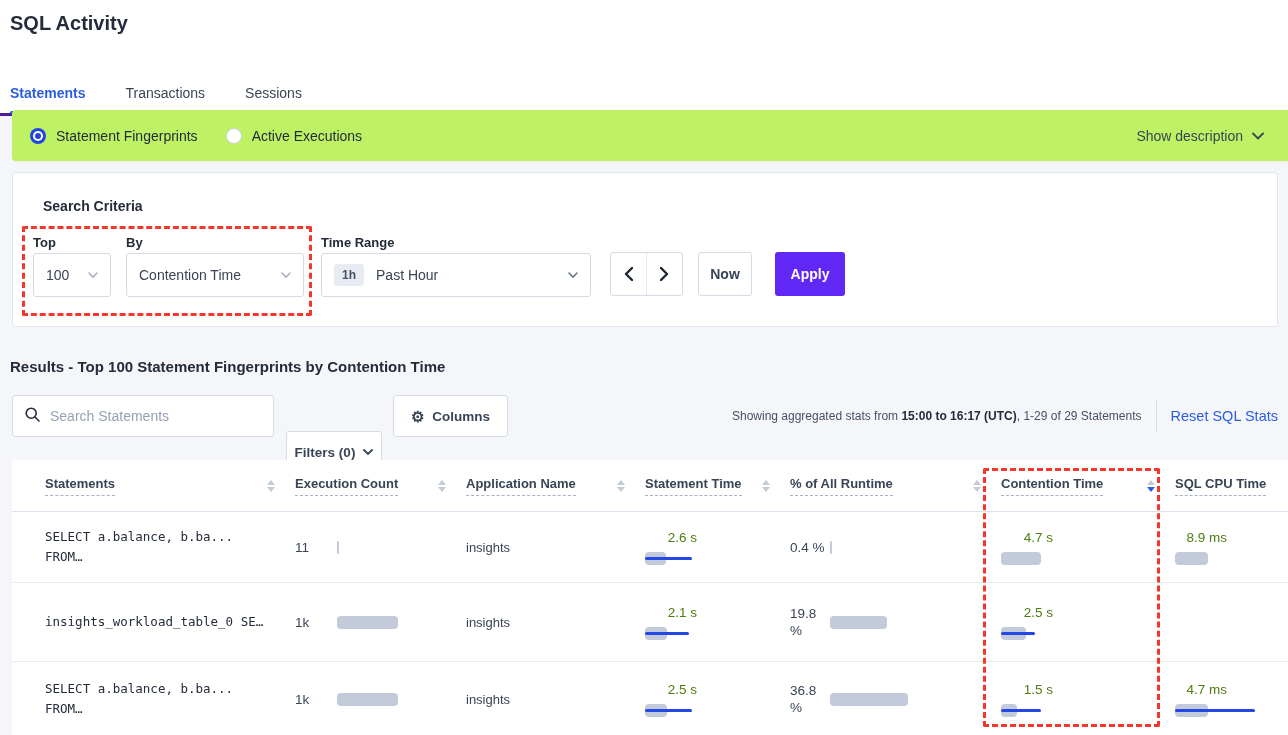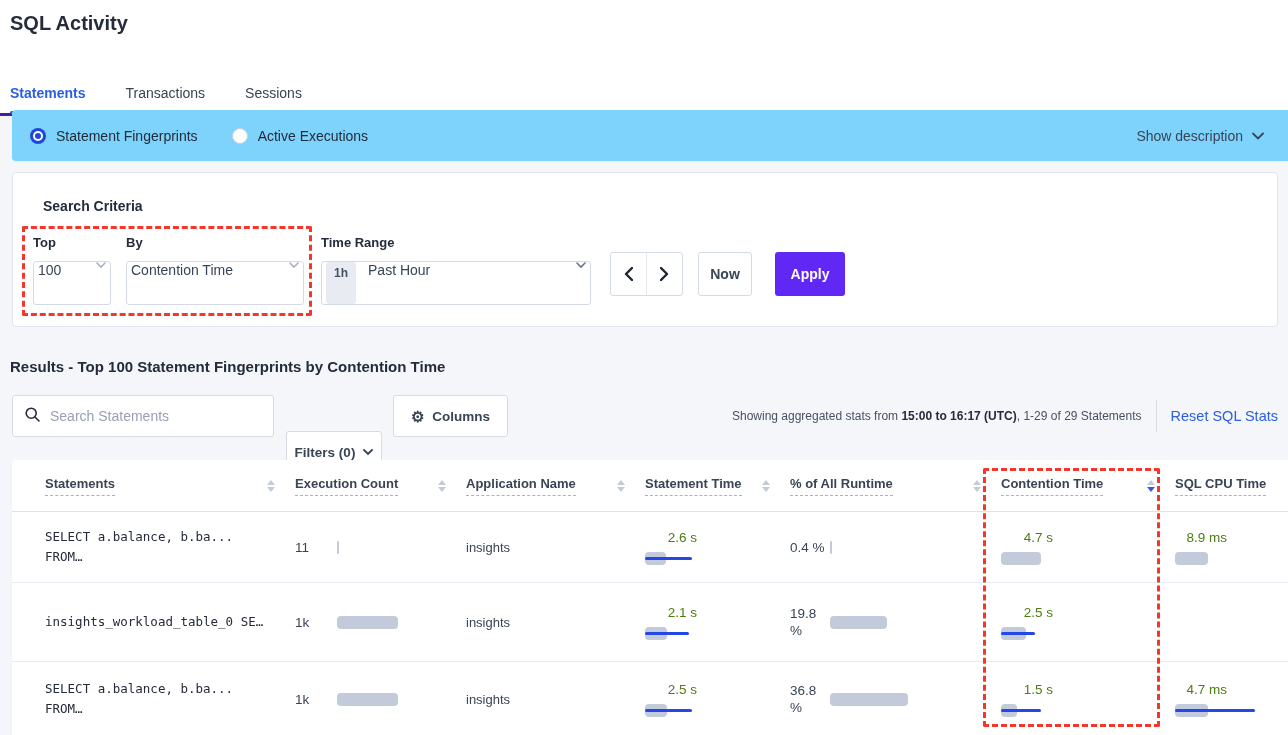--- a/index.html
+++ b/index.html
@@ -9,34 +9,34 @@
 
   
   .page-header { position:absolute; top:0; left:0; width:1288px; height:116px; background:#fff; border-bottom:3px solid #4c1d95; }
   .page-title { position:absolute; top:12px; left:10px; font-size:20px; font-weight:bold; color:#242b3a; }
   .tabs { position:absolute; left:10px; bottom:0; display:flex; gap:40px; }
   .tab { font-size:14px; color:#394455; padding-bottom:12px; cursor:pointer; position:relative; }
   .tab.active { color:#2b5de0; font-weight:bold; }
   .tab.active::after { content:""; position:absolute; left:0; right:0; bottom:-1px; height:3px; background:#2b5de0; border-radius:2px; }
 
   
-  .toggle-bar { position:absolute; top:110px; left:12px; width:1276px; height:51px; background:#7dd3fc; border-radius:4px 0 0 4px; box-shadow:0 1px 2px rgba(40,50,70,.06); display:flex; align-items:center; padding:0 24px 0 18px;gap:6px; }
+  .toggle-bar { position:absolute; top:110px; left:12px; width:1276px; height:51px; background:#bef264; border-radius:4px 0 0 4px; box-shadow:0 1px 2px rgba(40,50,70,.06); display:flex; align-items:center; padding:0 24px 0 18px; }
   .radio-opt { display:flex; align-items:center; gap:10px; margin-right:28px; cursor:pointer; }
   .radio-outer { width:16px; height:16px; border-radius:50%; background:#2046e0; display:flex; align-items:center; justify-content:center; }
   .radio-inner-white { width:10px; height:10px; border-radius:50%; background:#fff; display:flex; align-items:center; justify-content:center; }
   .radio-dot { width:6px; height:6px; border-radius:50%; background:#2046e0; }
   .radio-off { width:16px; height:16px; border-radius:50%; background:#fff; border:1px solid #c9d0dc; }
   .radio-label { font-size:14px; color:#242b3a; }
   .show-desc { margin-left:auto; display:flex; align-items:center; gap:9px; font-size:14px; color:#394455; cursor:pointer; }
 
   
   .criteria-card { position:absolute; top:172px; left:12px; width:1266px; height:155px; background:#fff; border:1px solid #e0e6ee; border-radius:4px; }
   .criteria-heading { position:absolute; top:25px; left:30px; font-size:14px; font-weight:bold; color:#242b3a; }
   .field-label { position:absolute; font-size:13px; font-weight:bold; color:#242b3a; }
-  .select-box { position:absolute; height:44px; background:#fff; border:1px solid #d5dbe5; border-radius:3px; display:flex; font-size:14px; color:#394455; padding:0 4px; cursor:pointer;margin-top:8px; }
+  .select-box { position:absolute; height:44px; background:#fff; border:1px solid #d5dbe5; border-radius:3px; display:flex; align-items:center; font-size:14px; color:#394455; padding:0 12px; cursor:pointer; }
   .select-box .chev { margin-left:auto; }
   .time-badge { background:#e8ecf2; color:#475063; font-size:12px; font-weight:bold; padding:4px 8px; border-radius:3px; margin-right:12px; }
   .arrow-group { position:absolute; top:252px; left:610px; width:73px; height:44px; display:flex; border:1px solid #d5dbe5; border-radius:3px; background:#fff; }
   .arrow-btn { flex:1; display:flex; align-items:center; justify-content:center; cursor:pointer; }
   .arrow-btn:first-child { border-right:1px solid #e4e8ef; }
   .now-btn { position:absolute; top:252px; left:698px; width:54px; height:44px; background:#fff; border:1px solid #d5dbe5; border-radius:3px; font-size:14px; font-weight:bold; color:#394455; cursor:pointer; display:flex; align-items:center; justify-content:center; }
   .apply-btn { position:absolute; top:252px; left:775px; width:70px; height:44px; background:#6127f5; border:none; border-radius:3px; font-size:14px; font-weight:bold; color:#fff; cursor:pointer; display:flex; align-items:center; justify-content:center; }
 
   
   .results-heading { position:absolute; top:358px; left:10px; font-size:15px; font-weight:bold; color:#242b3a; }

